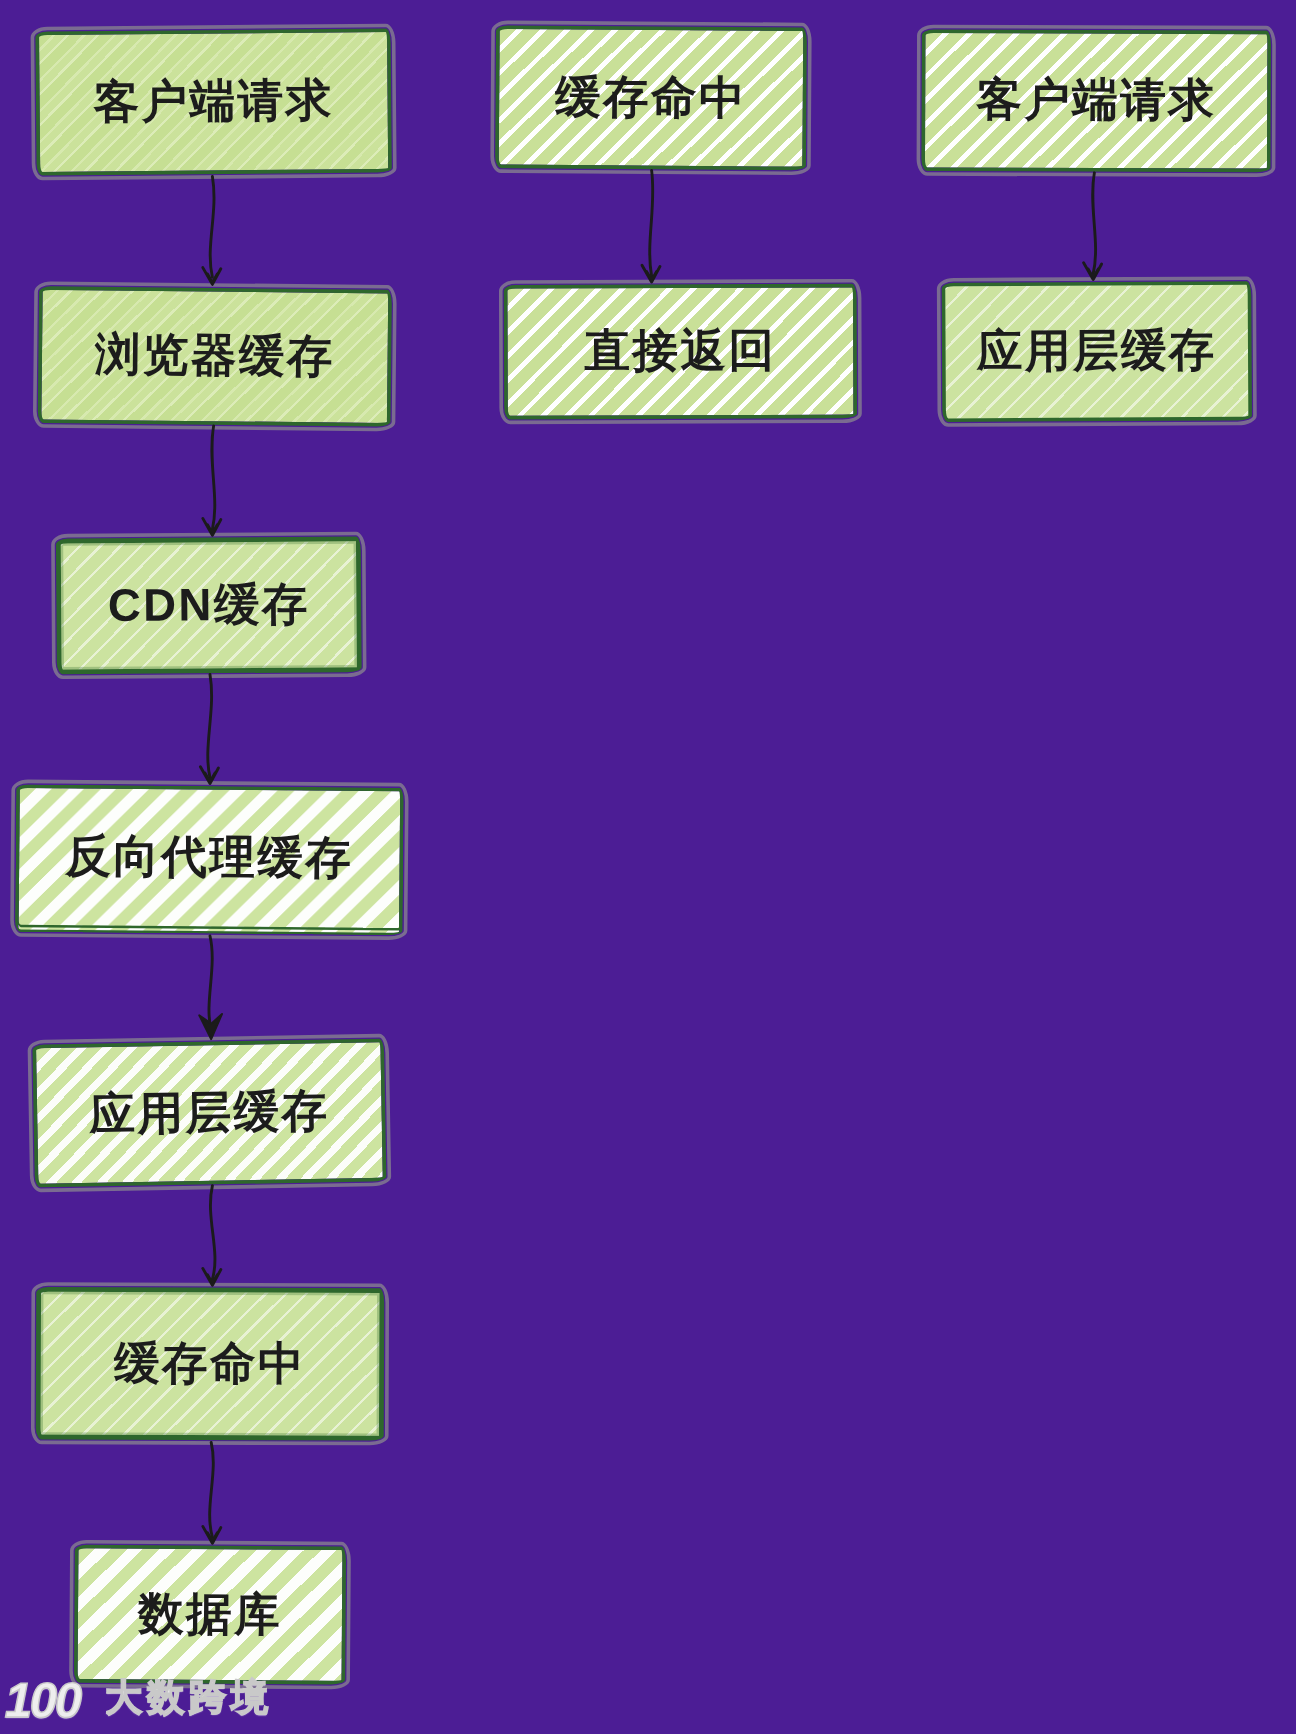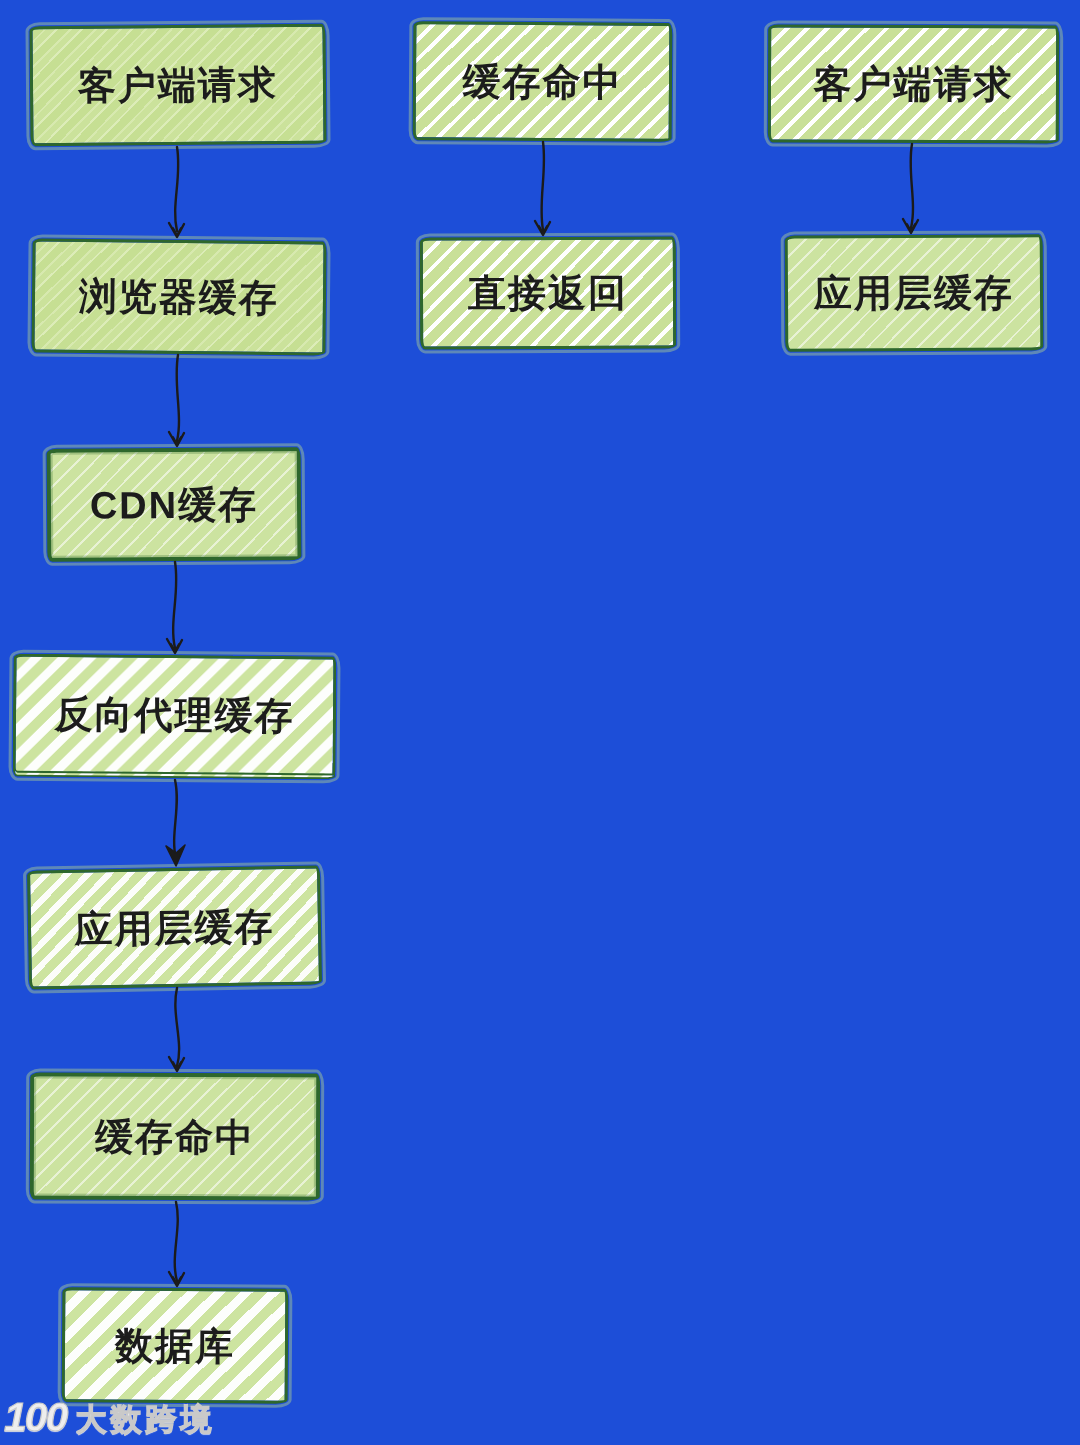--- a/index.html
+++ b/index.html
@@ -5,21 +5,21 @@
 <style>
   html, body {
     margin: 0;
     padding: 0;
     background: #ffffff;
   }
   .canvas {
     position: relative;
     width: 1080px;
     height: 1445px;
-    background: #1d4ed8;
+    background: #4c1d95;
     overflow: hidden;
     font-family: "Liberation Sans", sans-serif;
   }
 
   
   .node {
     position: absolute;
     box-sizing: border-box;
     display: flex;
     align-items: center;
@@ -84,36 +84,37 @@
   }
   .arrows path.thin { stroke-width: 1.9; }
   .arrows path.filled { fill: #1b1b1b; stroke-width: 1.6; }
 
   
   .watermark {
     position: absolute;
     left: 4px;
     top: 1394px;
     display: flex;
-    align-items: flex-end;
+    align-items: flex-start;
     gap: 9px;
     z-index: 9;
     color: #eeeeee;
     -webkit-text-stroke: 1.2px #c9c9c9;
     text-shadow: 0 1px 1px rgba(255,255,255,0.85);
     font-weight: 700;
   }
   .wm-logo {
     font-size: 41px;
     font-style: italic;
     letter-spacing: -2px;
   }
   .wm-text {
     font-size: 31px;
     letter-spacing: 4px;
+    margin-left: 12px;
   }
 </style>
 </head>
 <body>
 
 <div class="canvas">
 
   <div class="node f-scribble" style="left:30px;top:25px;width:296px;height:120px;transform:rotate(-0.5deg)">
     <span class="label">客户端请求</span>
   </div>
@@ -139,21 +140,21 @@
   </div>
 
   <div class="node f-stripe-wide" style="left:62px;top:1288px;width:226px;height:115px;transform:rotate(0.4deg)">
     <span class="label">数据库</span>
   </div>
 
   <div class="node f-stripe2" style="left:413px;top:22px;width:259px;height:119px;transform:rotate(0.4deg)">
     <span class="label">缓存命中</span>
   </div>
 
-  <div class="node f-stripe2" style="left:420px;top:237px;width:256px;height:112px;transform:rotate(-0.2deg)">
+  <div class="node f-stripe2" style="left:420px;top:237px;width:294px;height:112px;transform:rotate(-0.2deg)">
     <span class="label">直接返回</span>
   </div>
 
   <div class="node f-stripe2" style="left:768px;top:25px;width:291px;height:118px;transform:rotate(0.2deg)">
     <span class="label">客户端请求</span>
   </div>
 
   <div class="node f-solid" style="left:785px;top:235px;width:258px;height:116px;transform:rotate(-0.3deg)">
     <span class="label">应用层缓存</span>
   </div>

